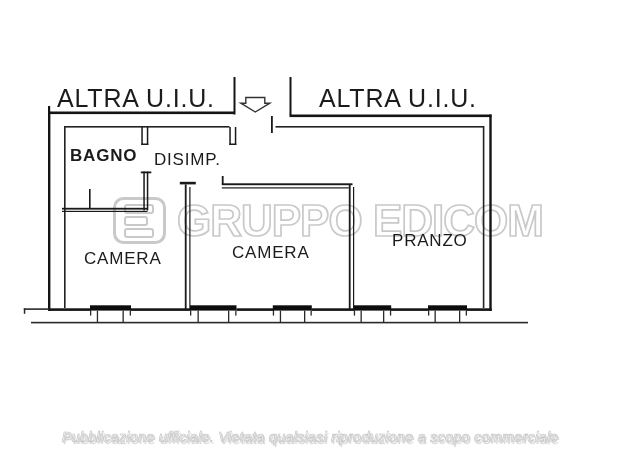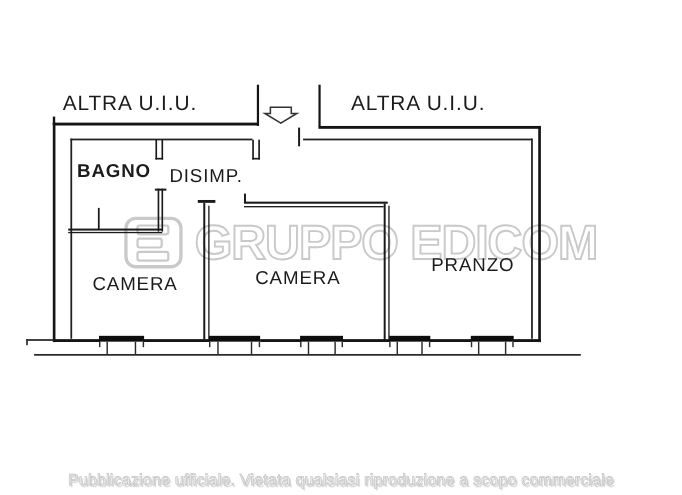--- a/index.html
+++ b/index.html
@@ -13,35 +13,35 @@
   .wm-text{font-size:44px;font-weight:bold;line-height:50px;letter-spacing:-1px;
            color:#ffffff;-webkit-text-stroke:1.7px #c9c9c9;
            text-shadow:0 0 1px #e2e2e2;white-space:nowrap;}
 
   
   .plan-svg{position:absolute;left:0;top:0;z-index:2;}
 
   
   .lbl{position:absolute;z-index:3;color:#1b1b1b;white-space:nowrap;
        letter-spacing:0.8px;font-size:17px;}
-  .lbl-altra{font-size:19px;letter-spacing:0.8px;text-align:right;}
+  .lbl-altra{font-size:25px;letter-spacing:0.8px;text-align:right;}
   #lbl-altra-left{left:57px;top:84px;}
   #lbl-altra-right{left:319px;top:84px;}
   #lbl-bagno{left:70px;top:146px;font-weight:bold;}
   #lbl-disimp{left:154px;top:150px;}
   #lbl-soggiorno{left:337px;top:145px;}
   #lbl-camera-left{left:84px;top:249px;}
   #lbl-camera-right{left:232px;top:243px;}
   #lbl-pranzo{left:380px;top:231px;margin-left:12px;}
 
   
   .footer{position:absolute;left:0;top:429px;width:620px;text-align:center;z-index:3;
           font-size:14.5px;letter-spacing:0.2px;color:#fdfdfd;
           -webkit-text-stroke:0.7px #c4c4c4;
-          text-shadow:1.5px 1.5px 1px rgba(165,165,165,0.55);}
+          text-shadow:1.5px 1.5px 1px rgba(165,165,165,0.55);font-style:italic;}
 </style>
 </head>
 <body>
 
 <div class="stage">
 
   <div class="watermark">
     <svg width="56" height="50" viewBox="0 0 56 50">
       <rect x="2.5" y="2.5" width="50" height="44" rx="9" fill="none" stroke="#c9c9c9" stroke-width="3"></rect>
       <rect x="13" y="9" width="28" height="8" rx="2" fill="#ffffff" stroke="#c9c9c9" stroke-width="2"></rect>

